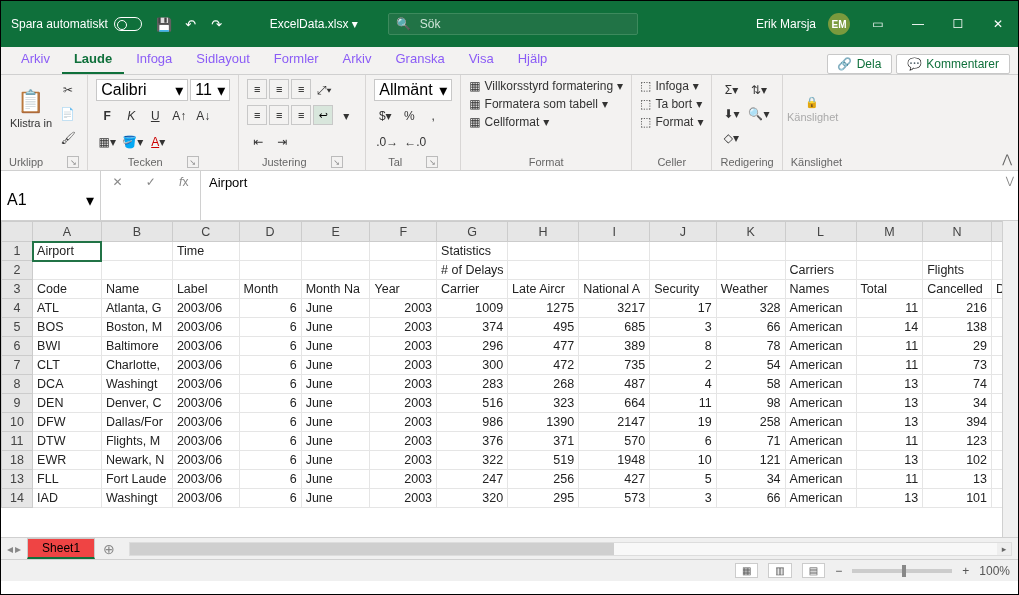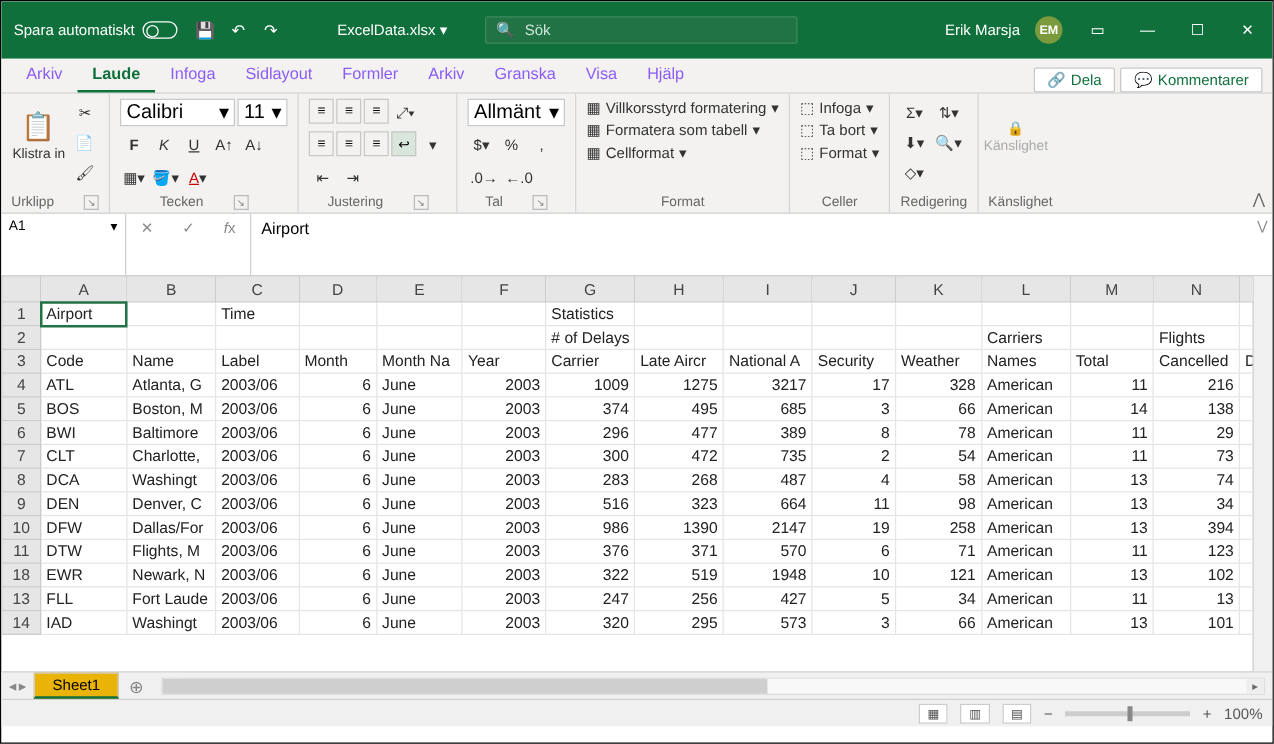--- a/index.html
+++ b/index.html
@@ -76,21 +76,21 @@
     width:20px; height:20px; border:1px solid #c8c8c8; display:flex; align-items:center;
     justify-content:center; font-size:11px;
   }
   .ribbon .chev{ position:absolute; right:6px; bottom:4px; font-size:12px; color:#666;}
   .textLine{font-size:12px;color:#333;display:flex;align-items:center;gap:4px;white-space:nowrap;}
 
   
   .fbarWrap { display:flex; border-bottom:1px solid #d0d0d0; height:50px; background:#fff;}
   .nameBox {
     width:100px; border-right:1px solid #d0d0d0; display:flex; align-items:flex-start;
-    padding:4px 6px; font-size:11px; justify-content:space-between;
+    padding:20px 6px; font-size:16px; justify-content:space-between;
   }
   .fxBtns { width:100px; border-right:1px solid #d0d0d0; display:flex; align-items:flex-start;
     justify-content:space-around; padding-top:4px; color:#888; font-size:12px;}
   .fbar { flex:1; padding:4px 8px; font-size:13px; position:relative;}
   .fbar .exp { position:absolute; right:4px; top:4px; color:#888; font-size:10px;}
 
   
   .gridWrap { display:flex; height:316px; }
   .grid { flex:1; overflow:hidden; position:relative;}
   table { border-collapse:collapse; font-size:12.5px; color:#222; width:1060px; table-layout:fixed;}
@@ -112,21 +112,21 @@
     width:16px; background:#f0f0f0; border-left:1px solid #d0d0d0;
   }
 
   
   .sheetBar {
     height:22px; background:#f0f0f0; border-top:1px solid #d0d0d0; display:flex;
     align-items:center; font-size:12px;
   }
   .sheetBar .nav { display:flex; gap:2px; padding:0 6px; color:#888;}
   .sheetTab {
-    background:#eab308; border:1px solid #ccc; border-bottom:2px solid #0f703b;
+    background:#ef4444; border:1px solid #ccc; border-bottom:2px solid #0f703b;
     padding:2px 14px; font-size:12px;
   }
   .sheetBar .add { padding:0 8px; color:#888; font-size:14px;}
   .hscroll{ flex:1; margin:0 6px; height:14px; background:#f8f8f8; border:1px solid #ddd; position:relative;}
   .hscroll .thumb{position:absolute; left:0; top:0; height:100%; width:55%; background:#cfcfcf;}
   .hscroll .lar,.hscroll .rar{position:absolute;top:0;height:100%;width:14px;display:flex;align-items:center;justify-content:center;font-size:9px;color:#666;background:#eee;}
   .hscroll .lar{left:0} .hscroll .rar{right:0}
 
   
   .status {

